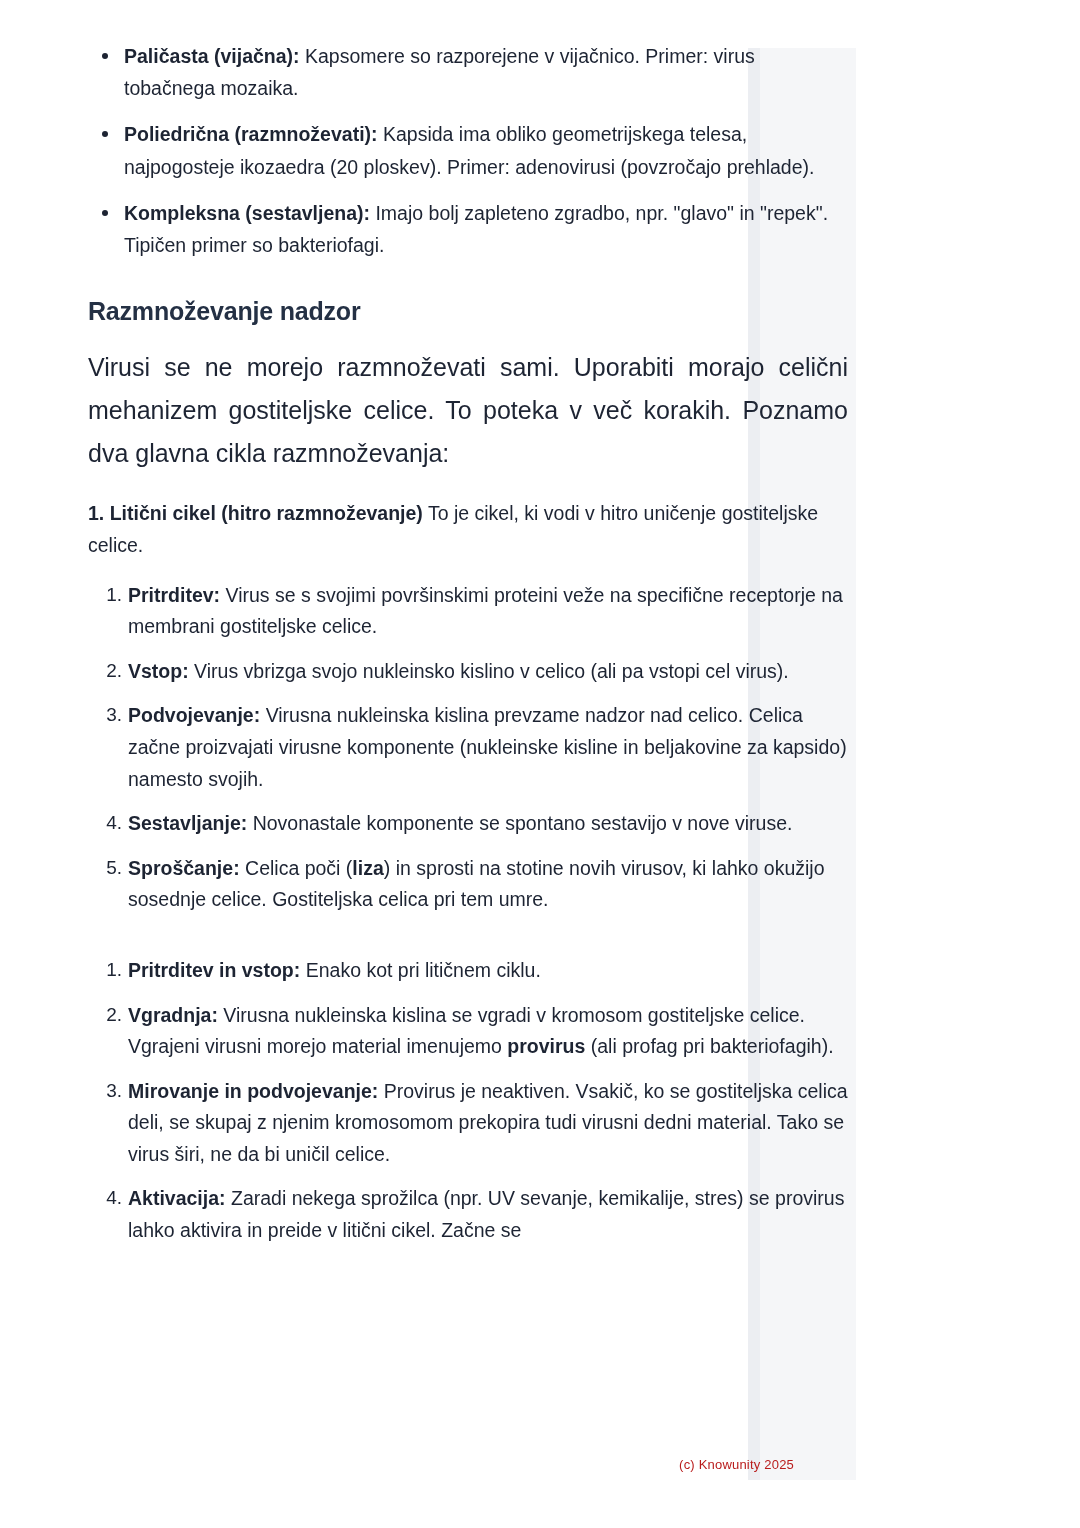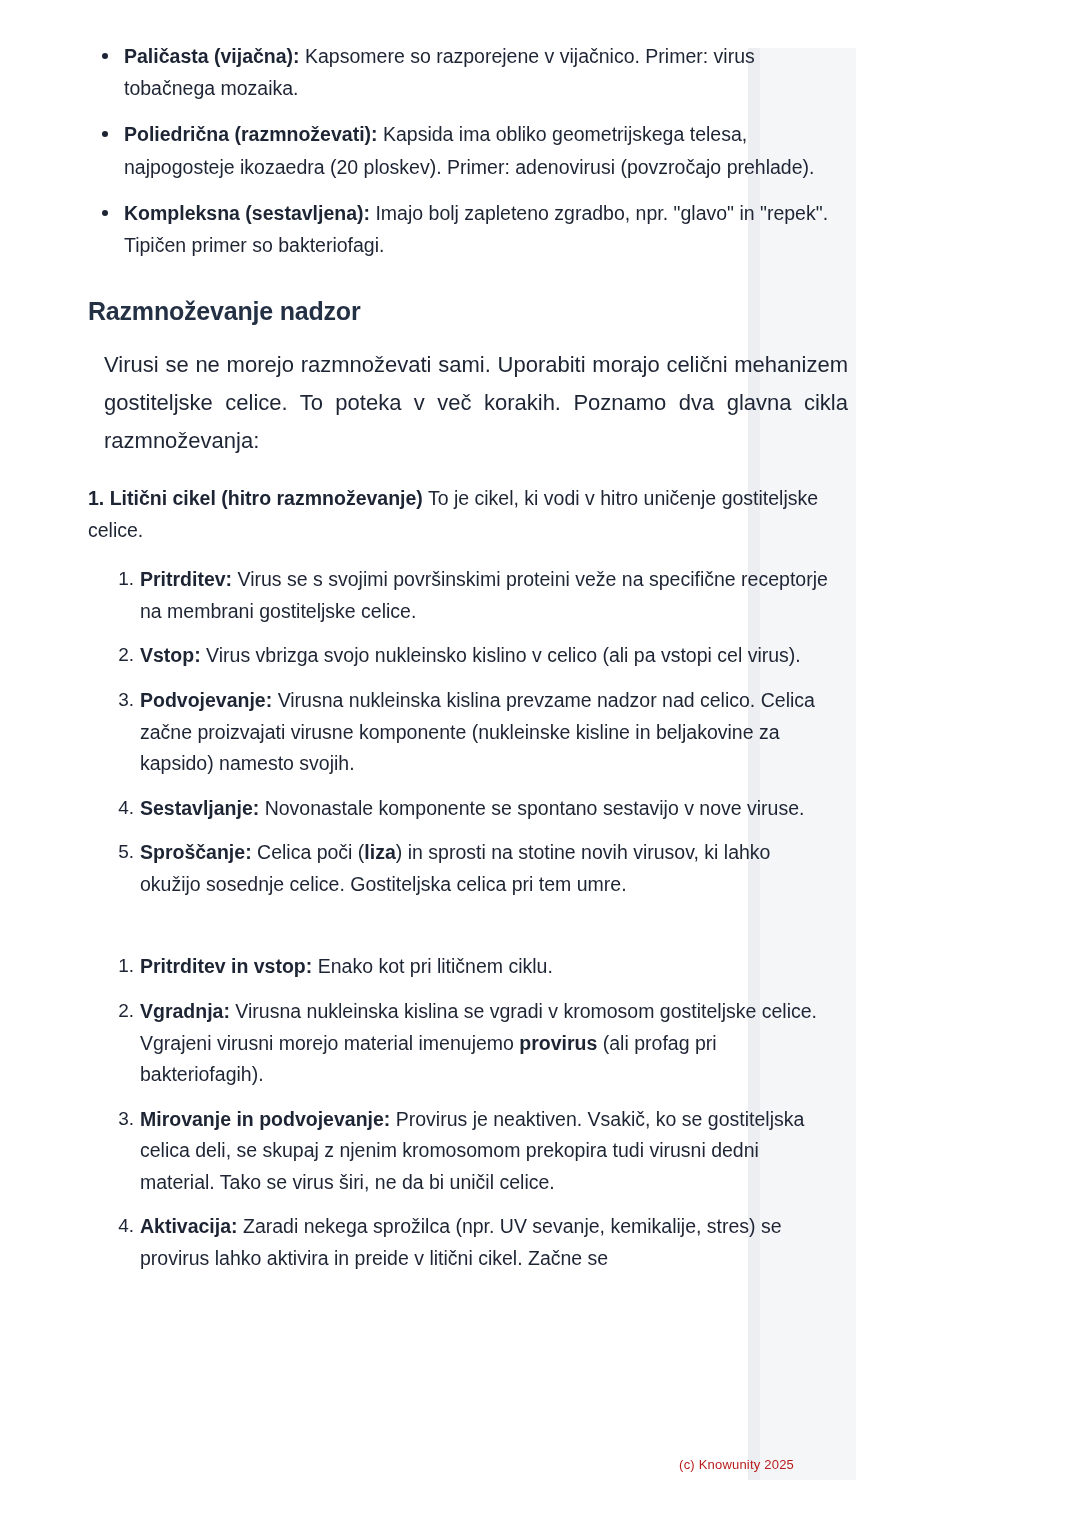--- a/index.html
+++ b/index.html
@@ -74,21 +74,21 @@
     top: 13px;
     width: 6px;
     height: 6px;
     border-radius: 50%;
     background: #1d2433;
   }
 
   
   ol.num {
     list-style: none;
-    margin: 12px;
+    margin: 0;
     padding: 0;
     counter-reset: li;
   }
   ol.num > li {
     position: relative;
     padding-left: 40px;
     margin-bottom: 13px;
     font-size: 19.5px;
     line-height: 1.62;
     color: #1d2433;
@@ -111,23 +111,23 @@
 
   h2.section {
     font-size: 25px;
     font-weight: 700;
     color: #243044;
     margin: 36px 0 20px 0;
     letter-spacing: -0.2px;
   }
 
   p.para {
-    font-size: 22px;
+    font-size: 25px;
     line-height: 1.72;
-    margin: 0 0 22px 16px;
+    margin: 0 0 22px 0;
     color: #1d2433;
     text-align: justify;
   }
   p.lead {
     font-size: 19.5px;
     line-height: 1.66;
     margin: 0 0 18px 0;
     color: #1d2433;
   }
   .block-gap-lg { height: 26px; }

